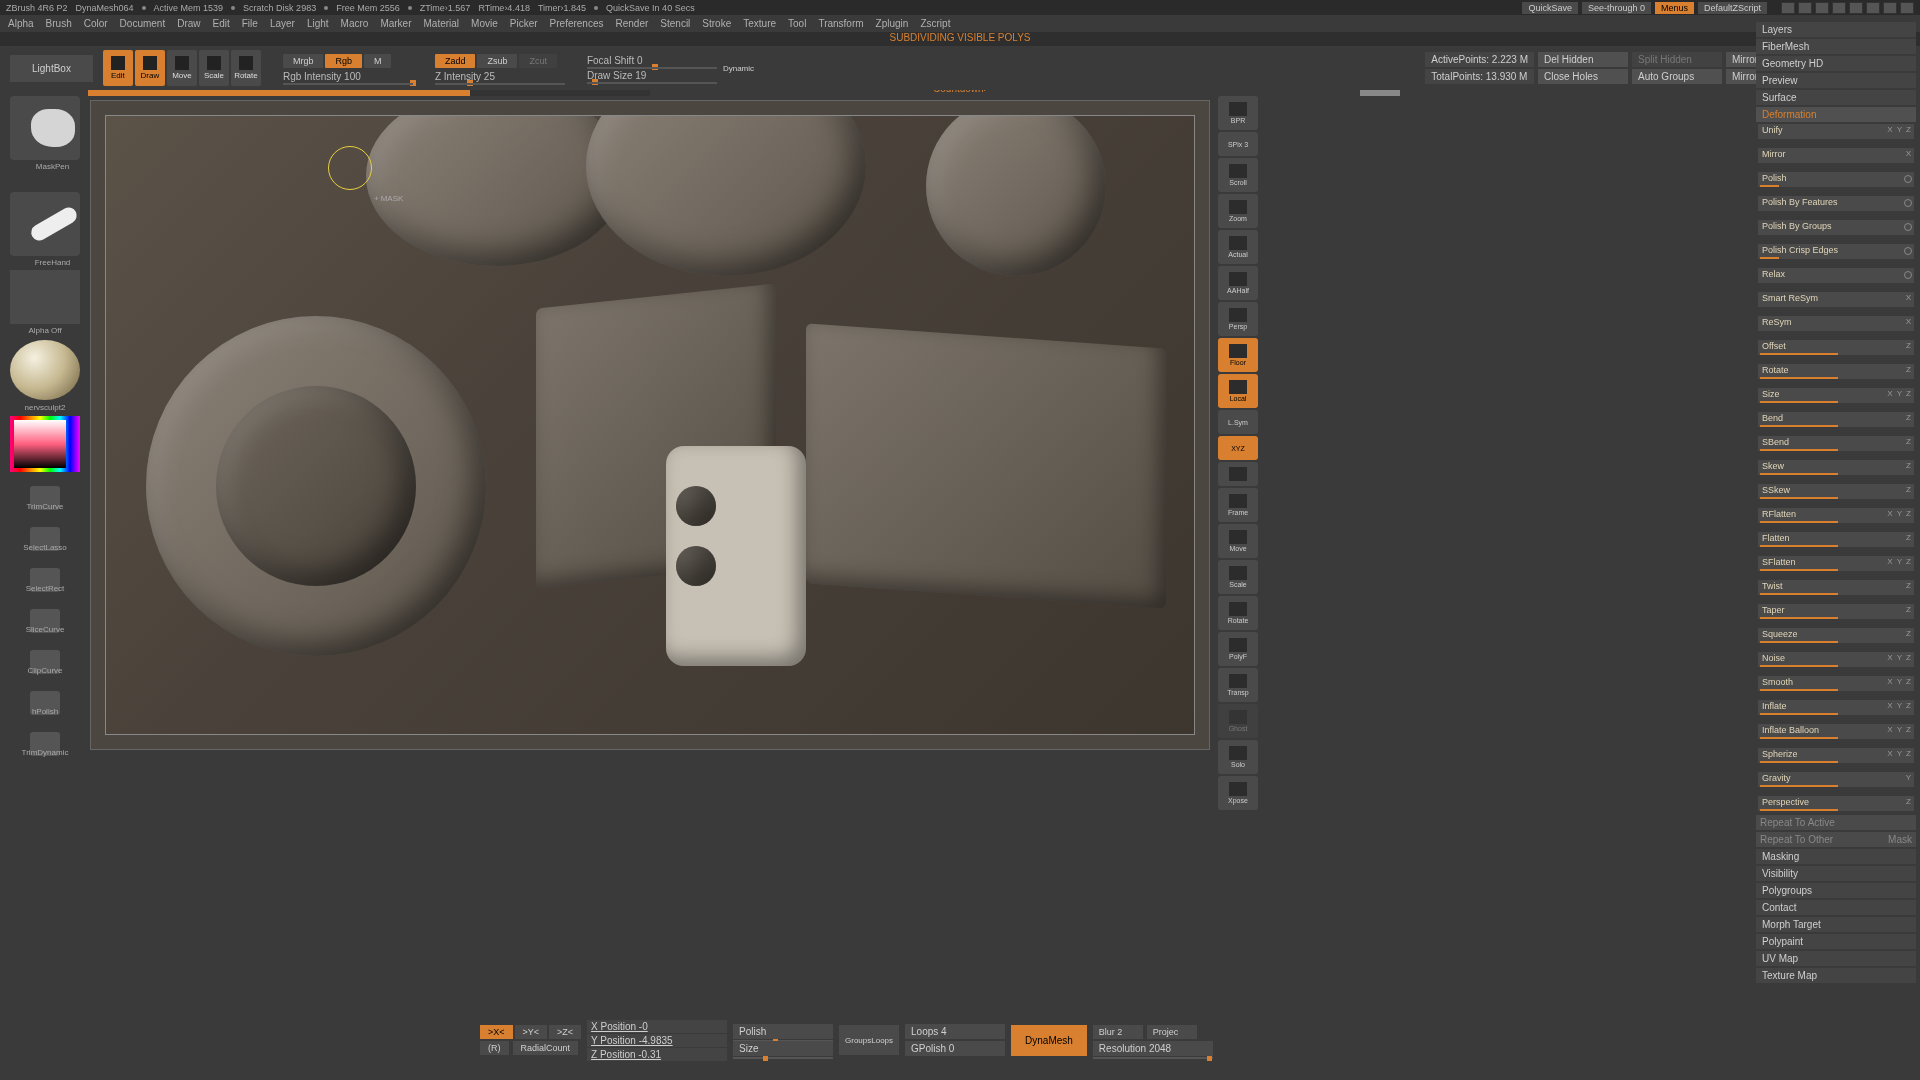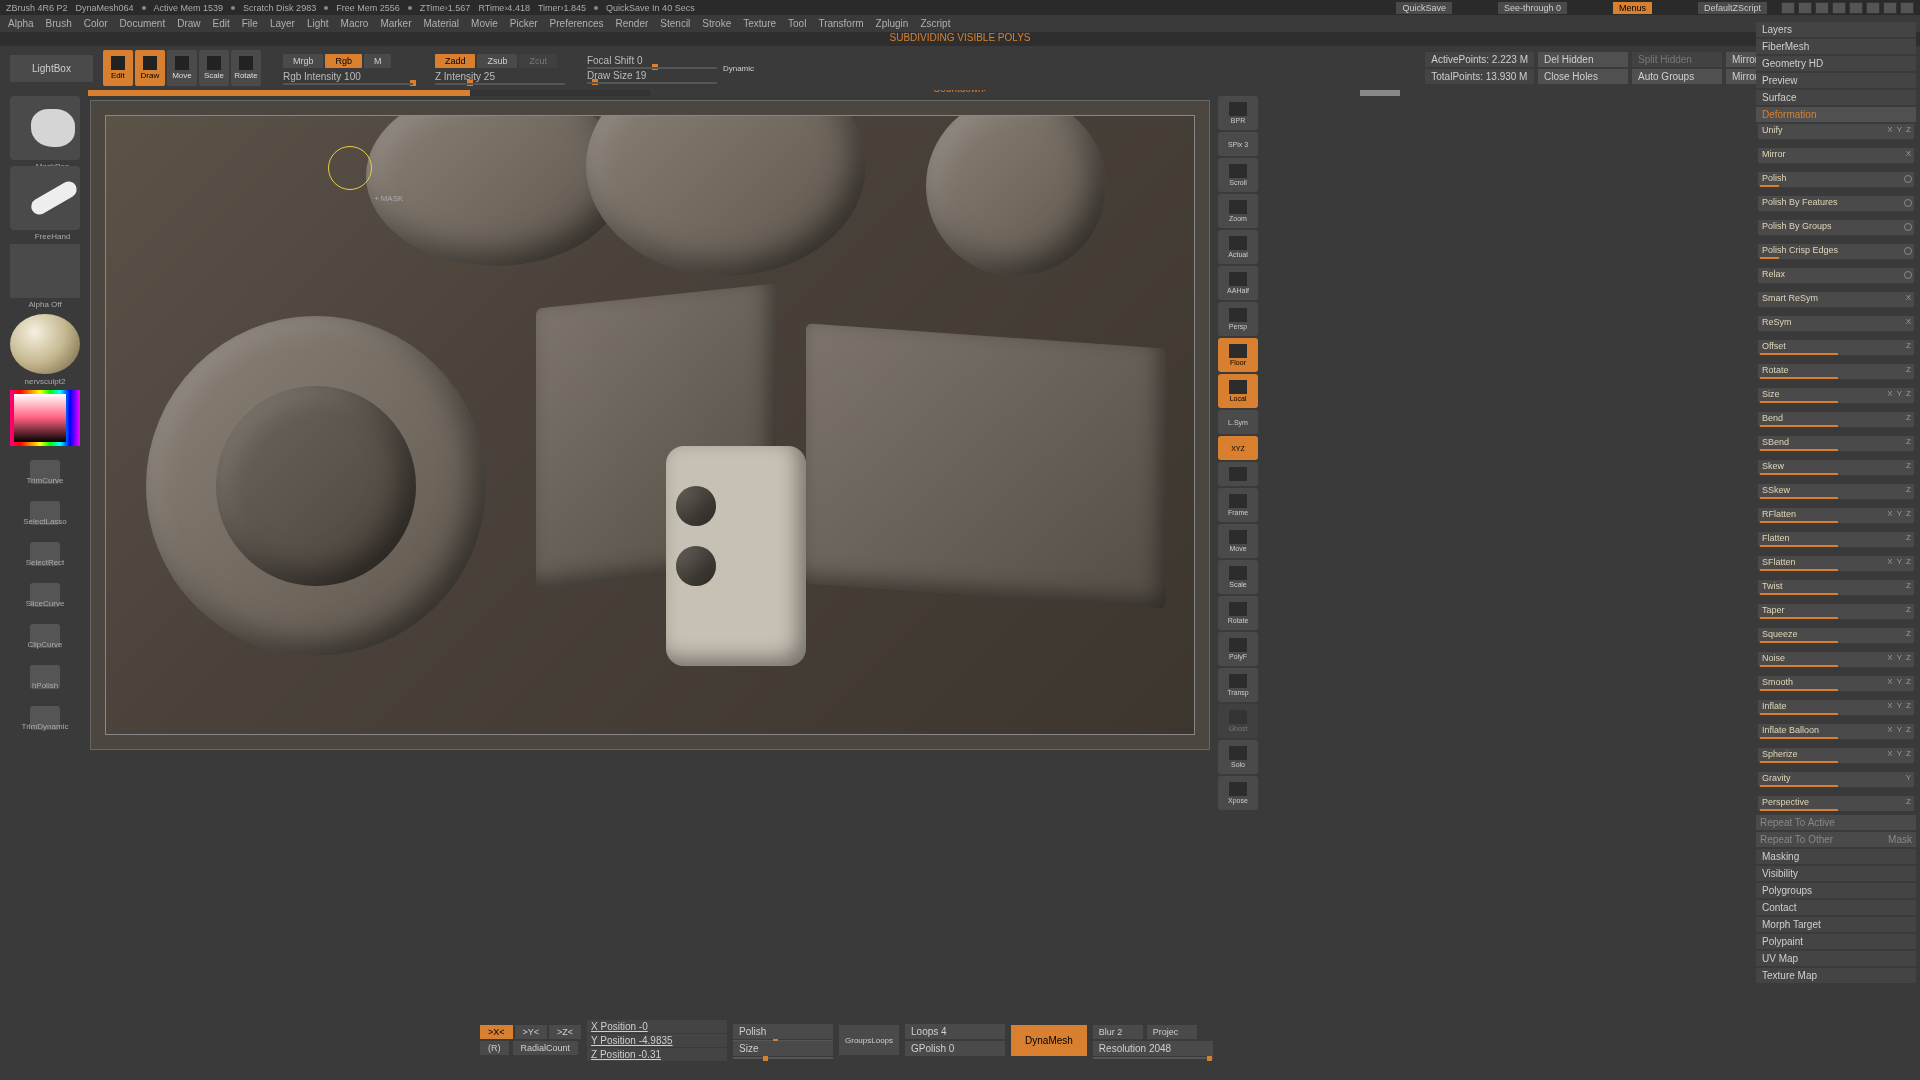--- a/index.html
+++ b/index.html
@@ -3,21 +3,21 @@
 <meta charset="utf-8">
 <style>
 * { margin:0; padding:0; box-sizing:border-box; font-family:Tahoma,Arial,sans-serif; font-size:10px; user-select:none; }
 body { background:#3a3a3a; color:#cfcfcf; width:1920px; height:1080px; overflow:hidden; position:relative; }
 
 
 .status-line { position:absolute; top:0; left:0; right:0; height:15px; background:#2a2a2a; display:flex; align-items:center; padding:0 6px; gap:8px; }
 .status-line span { font-size:9px; color:#aaa; }
 .status-line .dot { width:4px; height:4px; background:#888; border-radius:50%; }
 .status-right { margin-left:auto; display:flex; gap:4px; align-items:center; }
-.stat-btn { background:#4a4a4a; padding:1px 6px; font-size:9px; color:#ccc;margin-left:42px; }
+.stat-btn { background:#4a4a4a; padding:1px 6px; font-size:9px; color:#ccc; }
 .stat-btn.orange { background:#d88030; color:#000; }
 .top-icons { display:flex; gap:3px; margin-left:10px; }
 .top-icons div { width:14px; height:12px; background:#555; border:1px solid #333; }
 
 
 .menubar { position:absolute; top:15px; left:0; right:0; height:17px; background:#3a3a3a; display:flex; align-items:center; padding:0 8px; gap:12px; }
 .menubar span { font-size:10px; color:#b0b0b0; cursor:pointer; }
 
 
 .count-line { position:absolute; top:32px; left:0; right:0; height:14px; background:#2e2e2e; padding:0 10px; display:flex; align-items:center; gap:6px; font-size:9px;flex-direction:column; }
@@ -253,21 +253,21 @@
 <div class="prog-bar">
     <div class="fill"></div>
     <div class="scrub"></div>
   </div>
 
 <div class="left-panel">
   <div class="brush-box">
       <div class="brush-ic-cloud"></div>
       <div class="cap">MaskPen</div>
     </div>
-  <div class="brush-box" style="margin-top:4px">
+  <div class="brush-box" style="margin-top:30px">
       <div class="brush-ic-stroke"></div>
       <div class="cap">FreeHand</div>
     </div>
   <div class="alpha-box">
       <div class="cap">Alpha Off</div>
     </div>
   <div class="mat-box">
       <div class="cap">nervsculpt2</div>
     </div>
   <div class="color-picker"></div>

